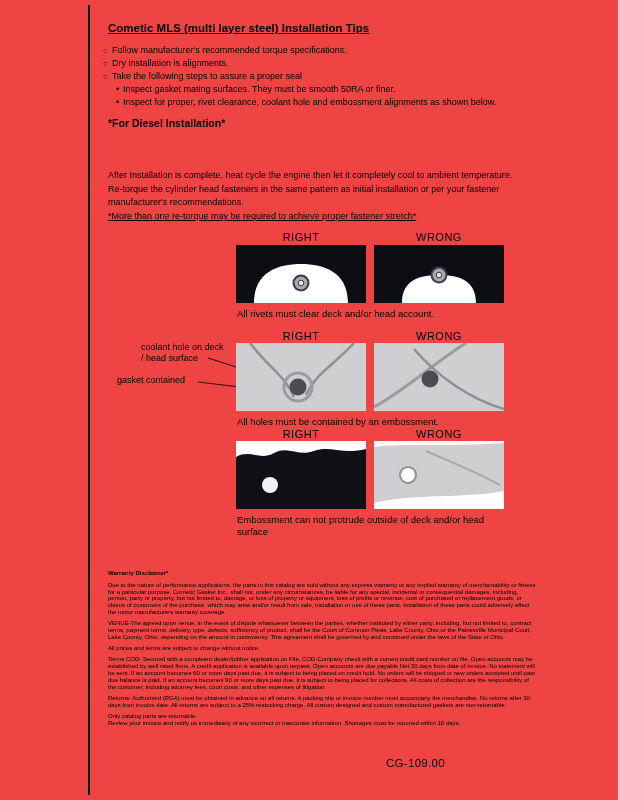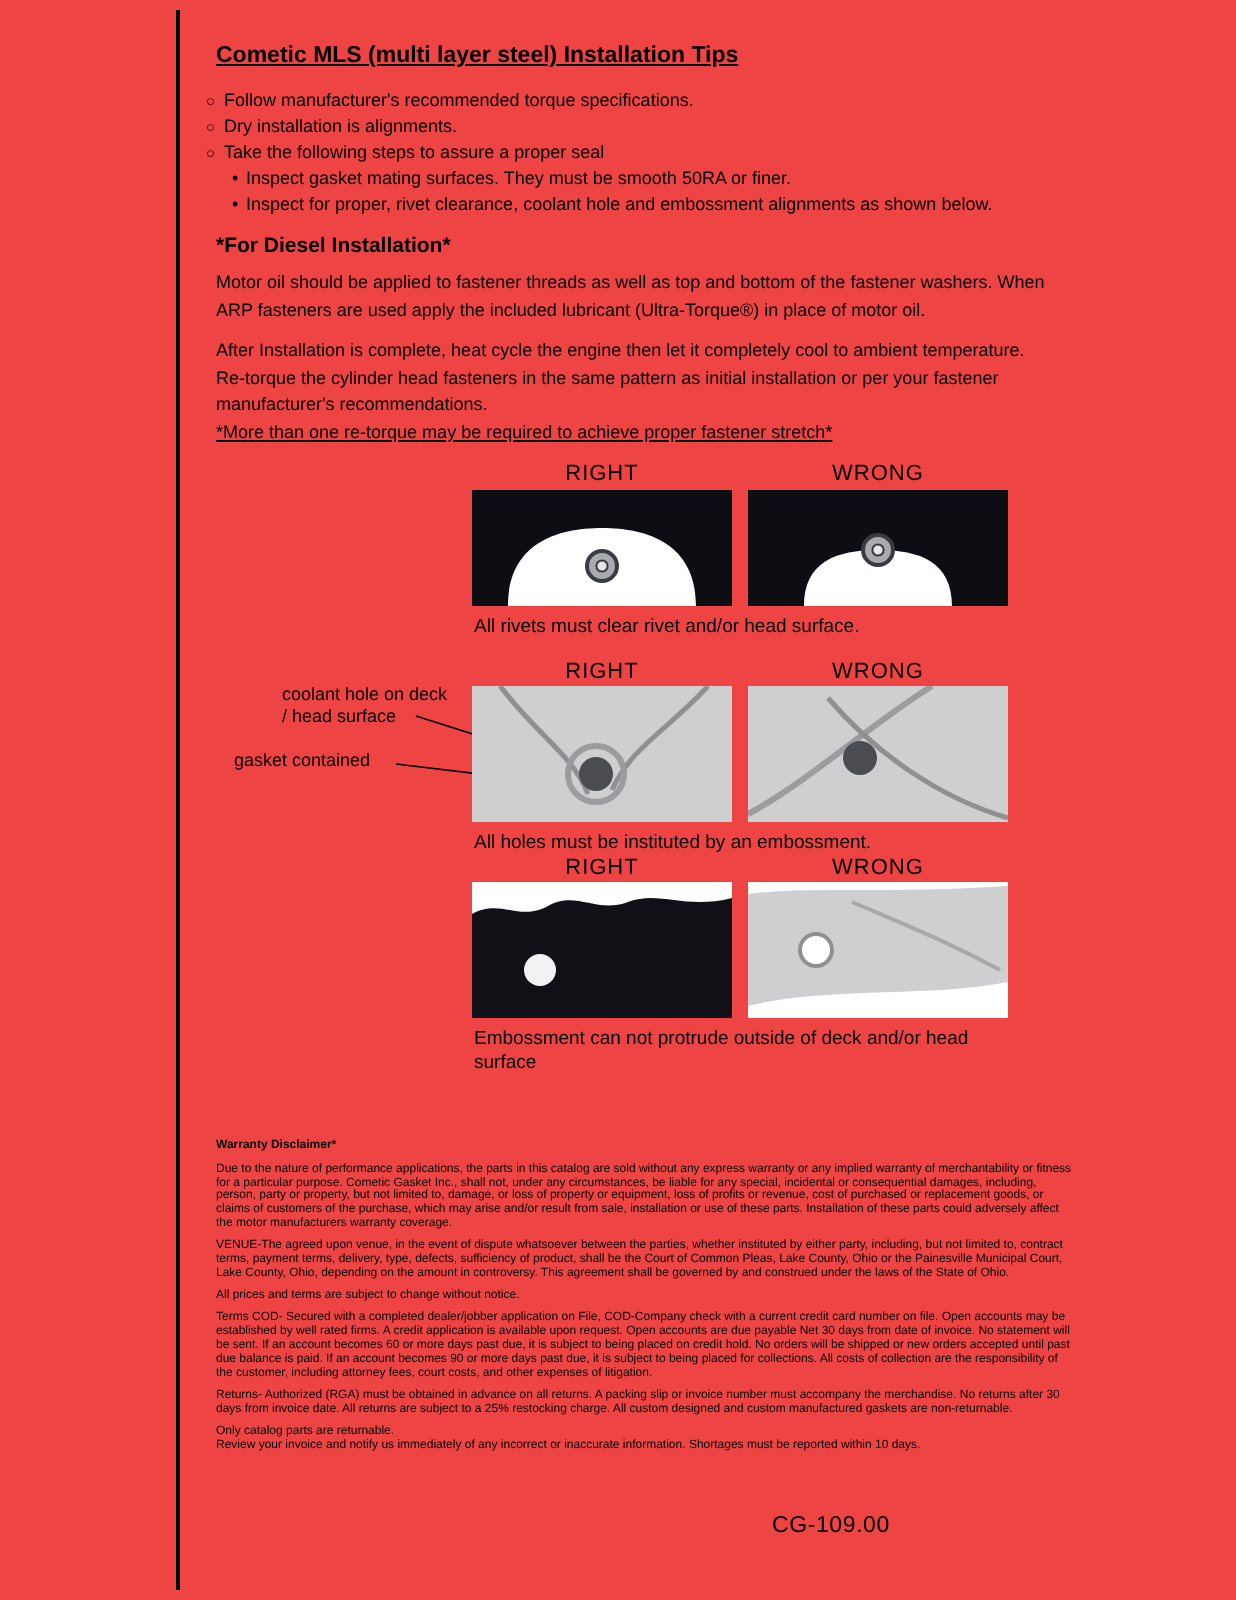--- a/index.html
+++ b/index.html
@@ -92,21 +92,20 @@
       <span class="b">•</span>
       <span>Inspect gasket mating surfaces.  They must be smooth 50RA or finer.</span>
     </div>
     <div class="tip-row sub">
       <span class="b">•</span>
       <span>Inspect for proper, rivet clearance, coolant hole and embossment alignments as shown below.</span>
     </div>
   </div>
 
   <div class="abs diesel-heading">*For Diesel Installation*</div>
-  <div class="abs body-para p1">Motor oil should be applied to fastener threads as well as top and bottom of the fastener washers. When ARP fasteners are used apply the included lubricant (Ultra-Torque®) in place of motor oil.</div>
   <div class="abs body-para p2">After Installation is complete, heat cycle the engine then let it completely cool to ambient temperature. Re-torque the cylinder head fasteners in the same pattern as initial installation or per your fastener manufacturer's recommendations.</div>
   <div class="abs body-para note">*More than one re-torque may be required to achieve proper fastener stretch*</div>
 
   <div class="abs col-label col-left r1-label">RIGHT</div>
   <div class="abs col-label col-right r1-label">WRONG</div>
 
   <div class="abs diagram col-left r1-img">
     <svg viewBox="0 0 130 58" width="130" height="58">
       <rect width="130" height="58" fill="#ffffff"></rect>
       <path d="M0,0 H130 V58 H112 C112,27 88,19 65,19 C42,19 18,27 18,58 H0 Z" fill="#0d0d14"></path>
@@ -115,21 +114,21 @@
     </svg>
   </div>
   <div class="abs diagram col-right r1-img">
     <svg viewBox="0 0 130 58" width="130" height="58">
       <rect width="130" height="58" fill="#ffffff"></rect>
       <path d="M0,0 H130 V58 H102 C102,36 86,30 65,30 C44,30 28,36 28,58 H0 Z" fill="#0d0d14"></path>
       <circle cx="65" cy="30" r="7.5" fill="#a9a9b0" stroke="#3a3a42" stroke-width="2"></circle>
       <circle cx="65" cy="30" r="2.8" fill="#e6e6ea" stroke="#3a3a42" stroke-width="1"></circle>
     </svg>
   </div>
-  <div class="abs caption cap1">All rivets must clear rivet and/or head surface.</div>
+  <div class="abs caption cap1">All rivets must clear deck and/or head account.</div>
 
   <div class="abs col-label col-left r2-label">RIGHT</div>
   <div class="abs col-label col-right r2-label">WRONG</div>
 
   <div class="abs annot annot-coolant">coolant hole on deck / head surface</div>
   <div class="abs annot annot-emboss">gasket contained</div>
   <svg class="abs pointer-lines" width="106" height="48" viewBox="0 0 106 48">
     <line x1="12" y1="10" x2="100" y2="38" stroke="#000" stroke-width="0.8"></line>
     <line x1="2" y1="34" x2="86" y2="44" stroke="#000" stroke-width="0.8"></line>
   </svg>
@@ -144,21 +143,21 @@
     </svg>
   </div>
   <div class="abs diagram col-right r2-img">
     <svg viewBox="0 0 130 68" width="130" height="68">
       <rect width="130" height="68" fill="#cfcfd2"></rect>
       <path d="M0,64 C30,48 60,20 92,0" stroke="#9c9ca0" stroke-width="3" fill="none"></path>
       <path d="M130,66 C96,56 64,34 40,6" stroke="#8f8f94" stroke-width="2.5" fill="none"></path>
       <circle cx="56" cy="36" r="8.5" fill="#4b4b52"></circle>
     </svg>
   </div>
-  <div class="abs caption cap2">All holes must be instituted by an embossment.</div>
+  <div class="abs caption cap2">All holes must be contained by an embossment.</div>
 
   <div class="abs col-label col-left r3-label">RIGHT</div>
   <div class="abs col-label col-right r3-label">WRONG</div>
 
   <div class="abs diagram col-left r3-img">
     <svg viewBox="0 0 130 68" width="130" height="68">
       <rect width="130" height="68" fill="#ffffff"></rect>
       <path d="M0,16 C14,8 24,20 38,12 C52,4 62,16 78,10 C94,4 106,14 130,8 V68 H0 Z" fill="#101016"></path>
       <circle cx="34" cy="44" r="8" fill="#f2f2f4"></circle>
     </svg>

